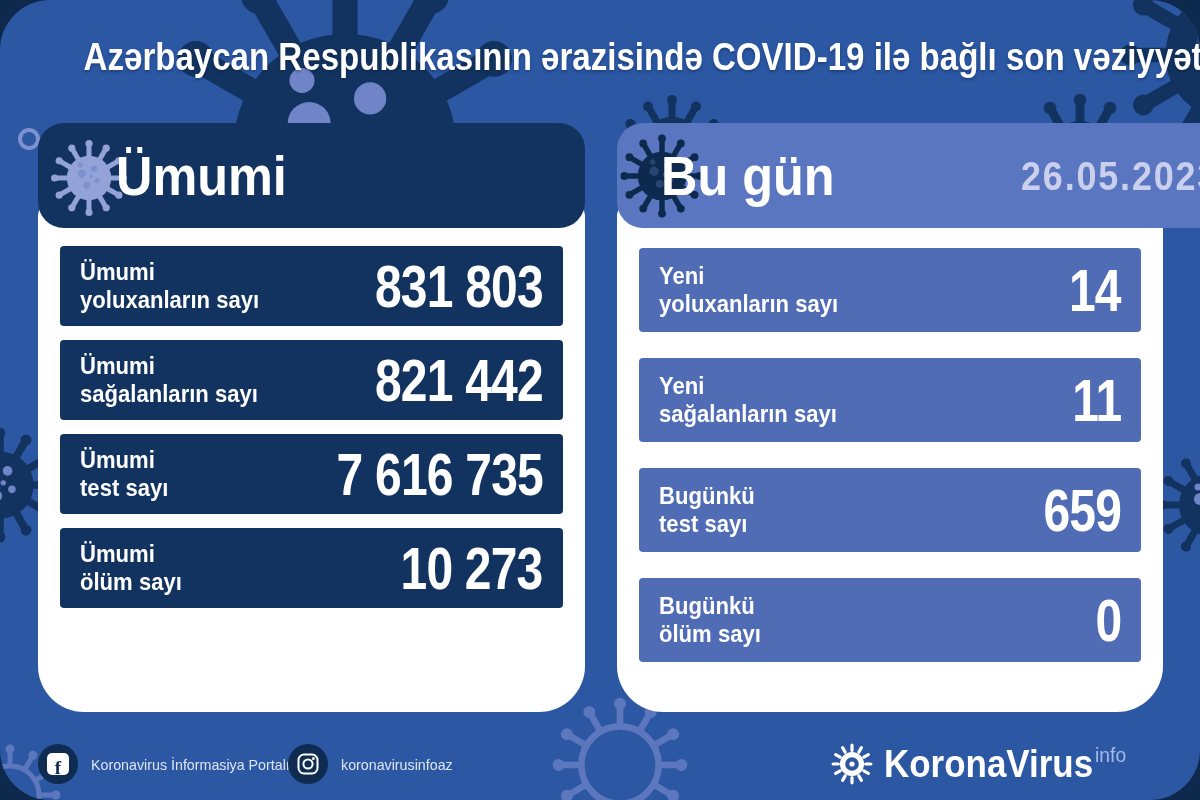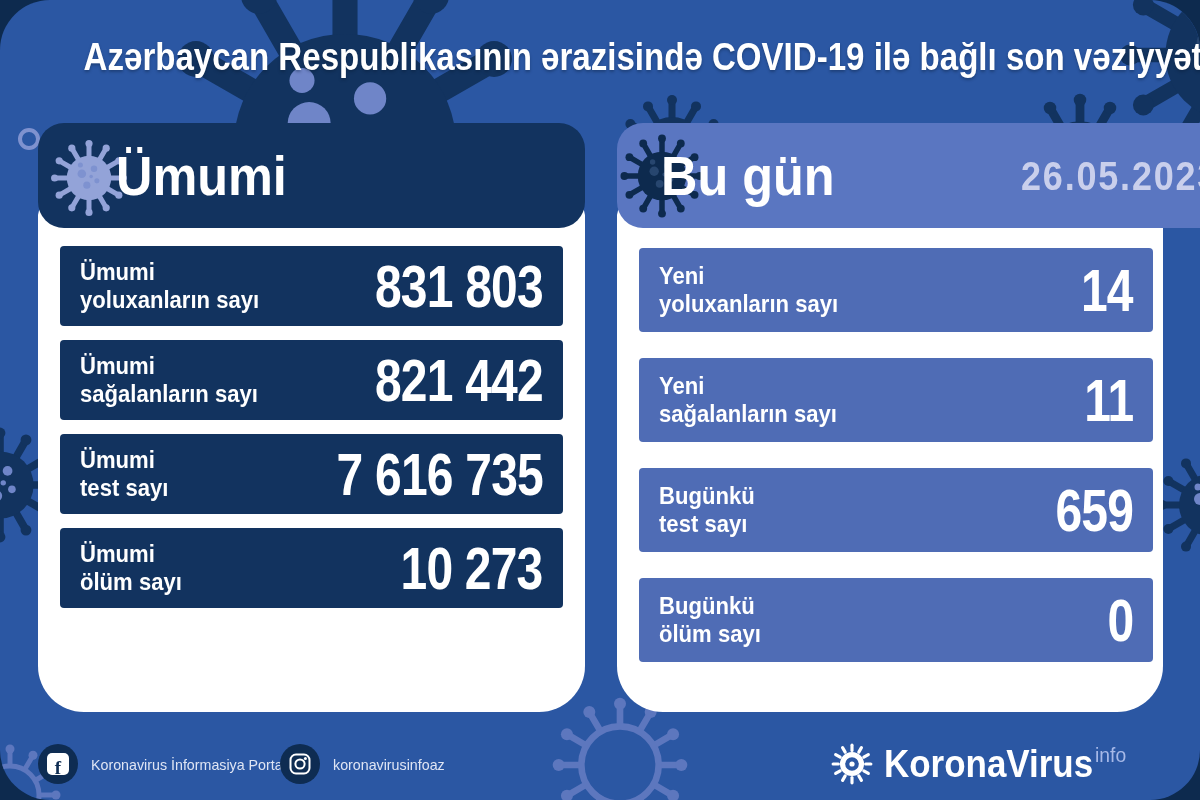--- a/index.html
+++ b/index.html
@@ -26,21 +26,21 @@
     position:absolute;top:123px;height:105px;width:547px;border-radius:26px;z-index:3;
     display:flex;align-items:center;
   }
   .card-header.navy{left:38px;background:#12335f;}
   .card-header.slate{left:617px;width:630px;background:#5a76c1;}
   .card-body{
     position:absolute;top:205px;height:507px;width:547px;background:#ffffff;
     border-radius:10px 10px 46px 46px;z-index:2;box-sizing:border-box;
   }
   .card-body.left{left:38px;padding:41px 22px 0 22px;}
-  .card-body.right{left:617px;width:546px;padding:43px 10px 0 22px;}
+  .card-body.right{left:617px;width:546px;padding:43px 22px 0 22px;}
   .card-title{
     color:#fff;font-weight:bold;font-size:56px;white-space:nowrap;z-index:2;
     transform:scaleX(.9);transform-origin:left center;margin-left:78px;
   }
   .card-header.slate .card-title{margin-left:44px;}
   .header-virus{position:absolute;top:12px;z-index:1;}
   .header-virus.left-ic{left:8px;width:86px;height:86px;}
   .header-virus.right-ic{left:-2px;top:6px;width:94px;height:94px;}
   .header-date{
     position:absolute;right:28px;top:50%;transform:translateY(-50%) scaleX(.9);
@@ -59,21 +59,21 @@
     transform:scaleX(.92);transform-origin:left center;white-space:nowrap;
   }
   .row-label span{display:block;}
   .row-value{
     color:#fff;font-weight:bold;font-size:60px;letter-spacing:-1px;white-space:nowrap;
     transform:scaleX(.8);transform-origin:right center;
   }
   
   .footer{position:absolute;left:0;right:0;bottom:0;height:72px;z-index:5;}
   .fgroup{position:absolute;top:50%;transform:translateY(-50%);display:flex;align-items:center;gap:13px;}
-  .fg-fb{left:38px;} .fg-ig{left:280px;} .fg-yt{left:512px;} .fg-logo{left:830px;gap:10px;justify-content:space-between;}
+  .fg-fb{left:38px;} .fg-ig{left:288px;} .fg-yt{left:512px;} .fg-logo{left:830px;gap:10px;justify-content:space-between;}
   .soc-circle{
     width:40px;height:40px;border-radius:50%;background:#0e2c52;
     display:flex;align-items:center;justify-content:center;flex:0 0 auto;
   }
   .fb-tile{width:22px;height:22px;background:#ffffff;border-radius:5px;
     display:flex;align-items:flex-end;justify-content:center;overflow:hidden;}
   .fb-f{color:#0e2c52;font-weight:bold;font-size:19px;line-height:1;font-family:"Liberation Serif",serif;margin-bottom:-2px;}
   .soc-label{color:#dfe5f4;font-size:15px;white-space:nowrap;transform:scaleX(.95);transform-origin:left center;}
   .brand-text{color:#ffffff;font-weight:bold;font-size:38px;white-space:nowrap;
     transform:scaleX(.92);transform-origin:left center;}

